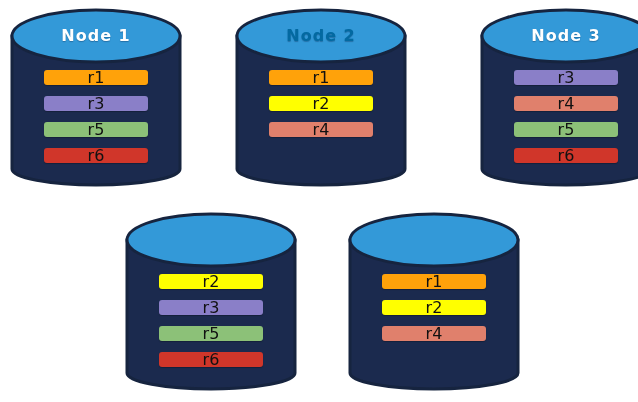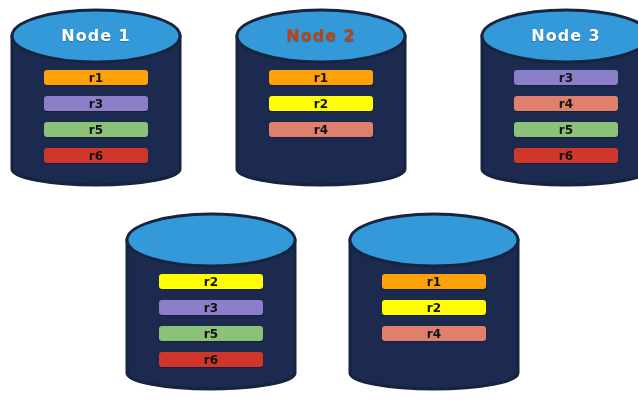--- a/index.html
+++ b/index.html
@@ -51,22 +51,22 @@
   .replica-row {
     display: flex;
     justify-content: center;
   }
   .replica {
     height: 15px;
     border-radius: 3px;
     display: flex;
     align-items: center;
     justify-content: center;
-    font-size: 12px;
-    font-weight: bold;
+    font-size: 16px;
+    font-weight: normal;
     color: #111111;
     box-shadow: 0 1px 1px rgba(0,0,0,0.25);
     line-height: 1;
   }
 </style>
 </head>
 <body>
 
 <div id="canvas">
     <div class="node" style="left: 10px; top: 8px; width: 172px; height: 180px;">
@@ -88,21 +88,21 @@
         <div class="replica-row" style="margin-bottom: 11px;">
           <div class="replica" style="background: rgb(208, 54, 42); width: 104px;">r6</div>
         </div>
       </div>
     </div>
     <div class="node" style="left: 235px; top: 8px; width: 172px; height: 180px;">
       <svg class="node-svg" width="172" height="180" viewBox="0 0 172 180">
         <path d="M 2 28 L 2 161 A 84 16 0 0 0 170 161 L 170 28 Z" fill="#1b2a4e" stroke="#16243f" stroke-width="3"></path>
         <ellipse cx="86" cy="28" rx="84" ry="26" fill="#3399d8" stroke="#16243f" stroke-width="3"></ellipse>
       </svg>
-      <div class="node-title" style="top: 18px; color: #c2410c;">Node  2</div>
+      <div class="node-title" style="top: 18px; color: #0369a1;">Node  2</div>
       <div class="replica-stack" style="top: 62px;">
         <div class="replica-row" style="margin-bottom: 11px;">
           <div class="replica" style="background: rgb(255, 162, 10); width: 104px;">r1</div>
         </div>
         <div class="replica-row" style="margin-bottom: 11px;">
           <div class="replica" style="background: rgb(255, 255, 0); width: 104px;">r2</div>
         </div>
         <div class="replica-row" style="margin-bottom: 11px;">
           <div class="replica" style="background: rgb(224, 128, 108); width: 104px;">r4</div>
         </div>

